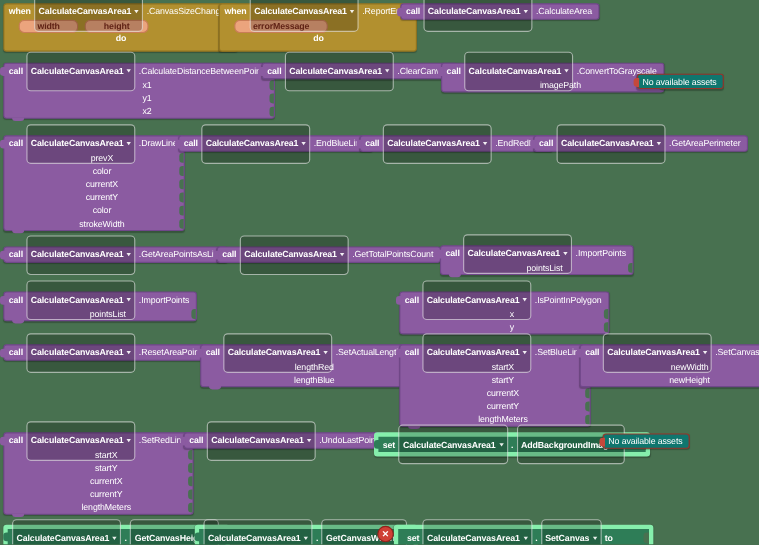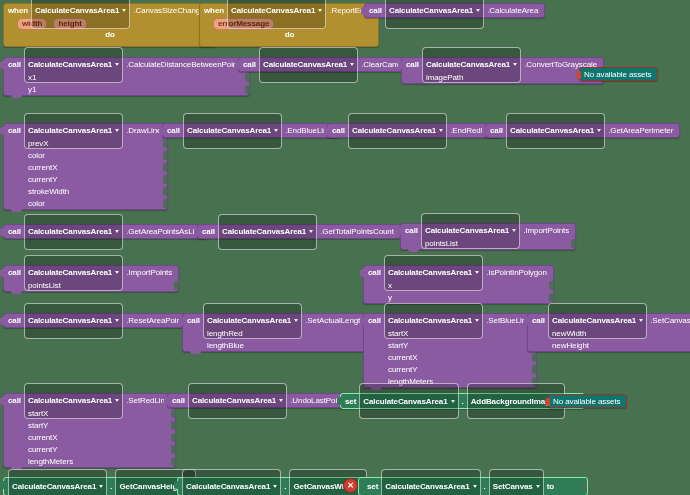--- a/index.html
+++ b/index.html
@@ -2,37 +2,37 @@
 <html><head>
 <meta charset="utf-8">
 <style>
   html,body{margin:0;padding:0;background:#487150;}
   #workspace{position:relative;width:690px;height:495px;background:#487150;overflow:hidden;
              font-family:Liberation Sans, sans-serif;}
   .blk{position:absolute;border-radius:3px;color:#fff;font-size:8px;letter-spacing:-0.1px;
        white-space:nowrap;box-shadow:0 1px 1px rgba(0,0,0,.25);}
   .purple{background:#8b5ba1;border:1px solid #70478a;}
   .gold{background:#b2902f;border:1px solid #927420;}
-  .green{background:#2e7d57;border:1px solid #86efac;}
+  .green{background:#2e7d57;border:4px solid #86efac;}
   .redv{background:#0f766e;border:1px solid #98332a;}
   .t{display:flex;align-items:center;gap:3px;height:13px;padding:0 6px 0 4px;position:relative;}
   .kw{font-weight:bold;}
   .chip{display:inline-flex;align-items:center;gap:3px;background:rgba(0,0,0,.22);
         border:1px solid rgba(255,255,255,.55);border-radius:4px;padding:12px 3px;height:10px;
         font-weight:bold;cursor:pointer;}
   .tri{width:0;height:0;border-left:2.5px solid transparent;border-right:2.5px solid transparent;
        border-top:3.5px solid rgba(255,255,255,.9);}
   .dot{font-weight:bold;}
-  .prow{position:relative;height:12px;display:flex;align-items:center;justify-content:flex-start;
+  .prow{position:relative;height:12px;display:flex;align-items:center;justify-content:center;
         padding-right:10px;padding-left:24px;}
   .prow::after{content:"";position:absolute;right:0;top:1.5px;width:4px;height:9px;
         background:#487150;border-radius:3px 0 0 3px;}
   .pchips{display:flex;gap:6px;height:13px;align-items:center;padding:0 4px 0 13px;}
   .pchip{background:#eba47d;color:#7c2d1c;border:1px solid #c97d57;border-radius:5px;
-        padding:0 4px;height:10px;display:inline-flex;align-items:center;font-weight:bold;}
+        padding:0 16px;height:10px;display:inline-flex;align-items:center;font-weight:bold;}
   .dorow{display:flex;align-items:center;gap:4px;height:14px;padding:0 3px 2px 4px;flex-direction:column;}
   .doslot{flex:1;height:11px;background:rgba(255,255,255,.22);border-radius:5px;}
   .nub{position:absolute;left:-4px;top:2.5px;width:5px;height:8px;border-radius:3px 0 0 3px;}
   .purple>.nub{background:#8b5ba1;}
   .green>.nub{background:#2e7d57;}
   .redv>.nub{background:#c4483b;}
   .btab{position:absolute;left:7px;bottom:-3px;width:11px;height:3px;border-radius:0 0 3px 3px;}
   .purple>.btab{background:#8b5ba1;}
   .sockend{position:absolute;right:0;top:1.5px;width:5px;height:10px;background:#487150;
         border-radius:3px 0 0 3px;}
@@ -104,20 +104,23 @@
           <span class="tri"></span>
         </span>
       <span>.CalculateDistanceBetweenPoints</span>
     </div>
     <div class="prow">
         <span>x1</span>
       </div>
     <div class="prow">
         <span>y1</span>
       </div>
+    <div class="prow">
+        <span>x2</span>
+      </div>
   </div>
 
   <div class="blk purple" style="left:238px;top:57px;min-width:115px;">
     <span class="nub"></span>
     <div class="t">
       <span class="kw">call</span>
       <span class="chip">
           <span>CalculateCanvasArea1</span>
           <span class="tri"></span>
         </span>
@@ -163,24 +166,24 @@
     <div class="prow">
         <span>color</span>
       </div>
     <div class="prow">
         <span>currentX</span>
       </div>
     <div class="prow">
         <span>currentY</span>
       </div>
     <div class="prow">
+        <span>color</span>
+      </div>
+    <div class="prow">
         <span>strokeWidth</span>
-      </div>
-    <div class="prow">
-        <span>color</span>
       </div>
   </div>
 
   <div class="blk purple" style="left:162px;top:123px;min-width:148px;">
     <span class="nub"></span>
     <div class="t">
       <span class="kw">call</span>
       <span class="chip">
           <span>CalculateCanvasArea1</span>
           <span class="tri"></span>

